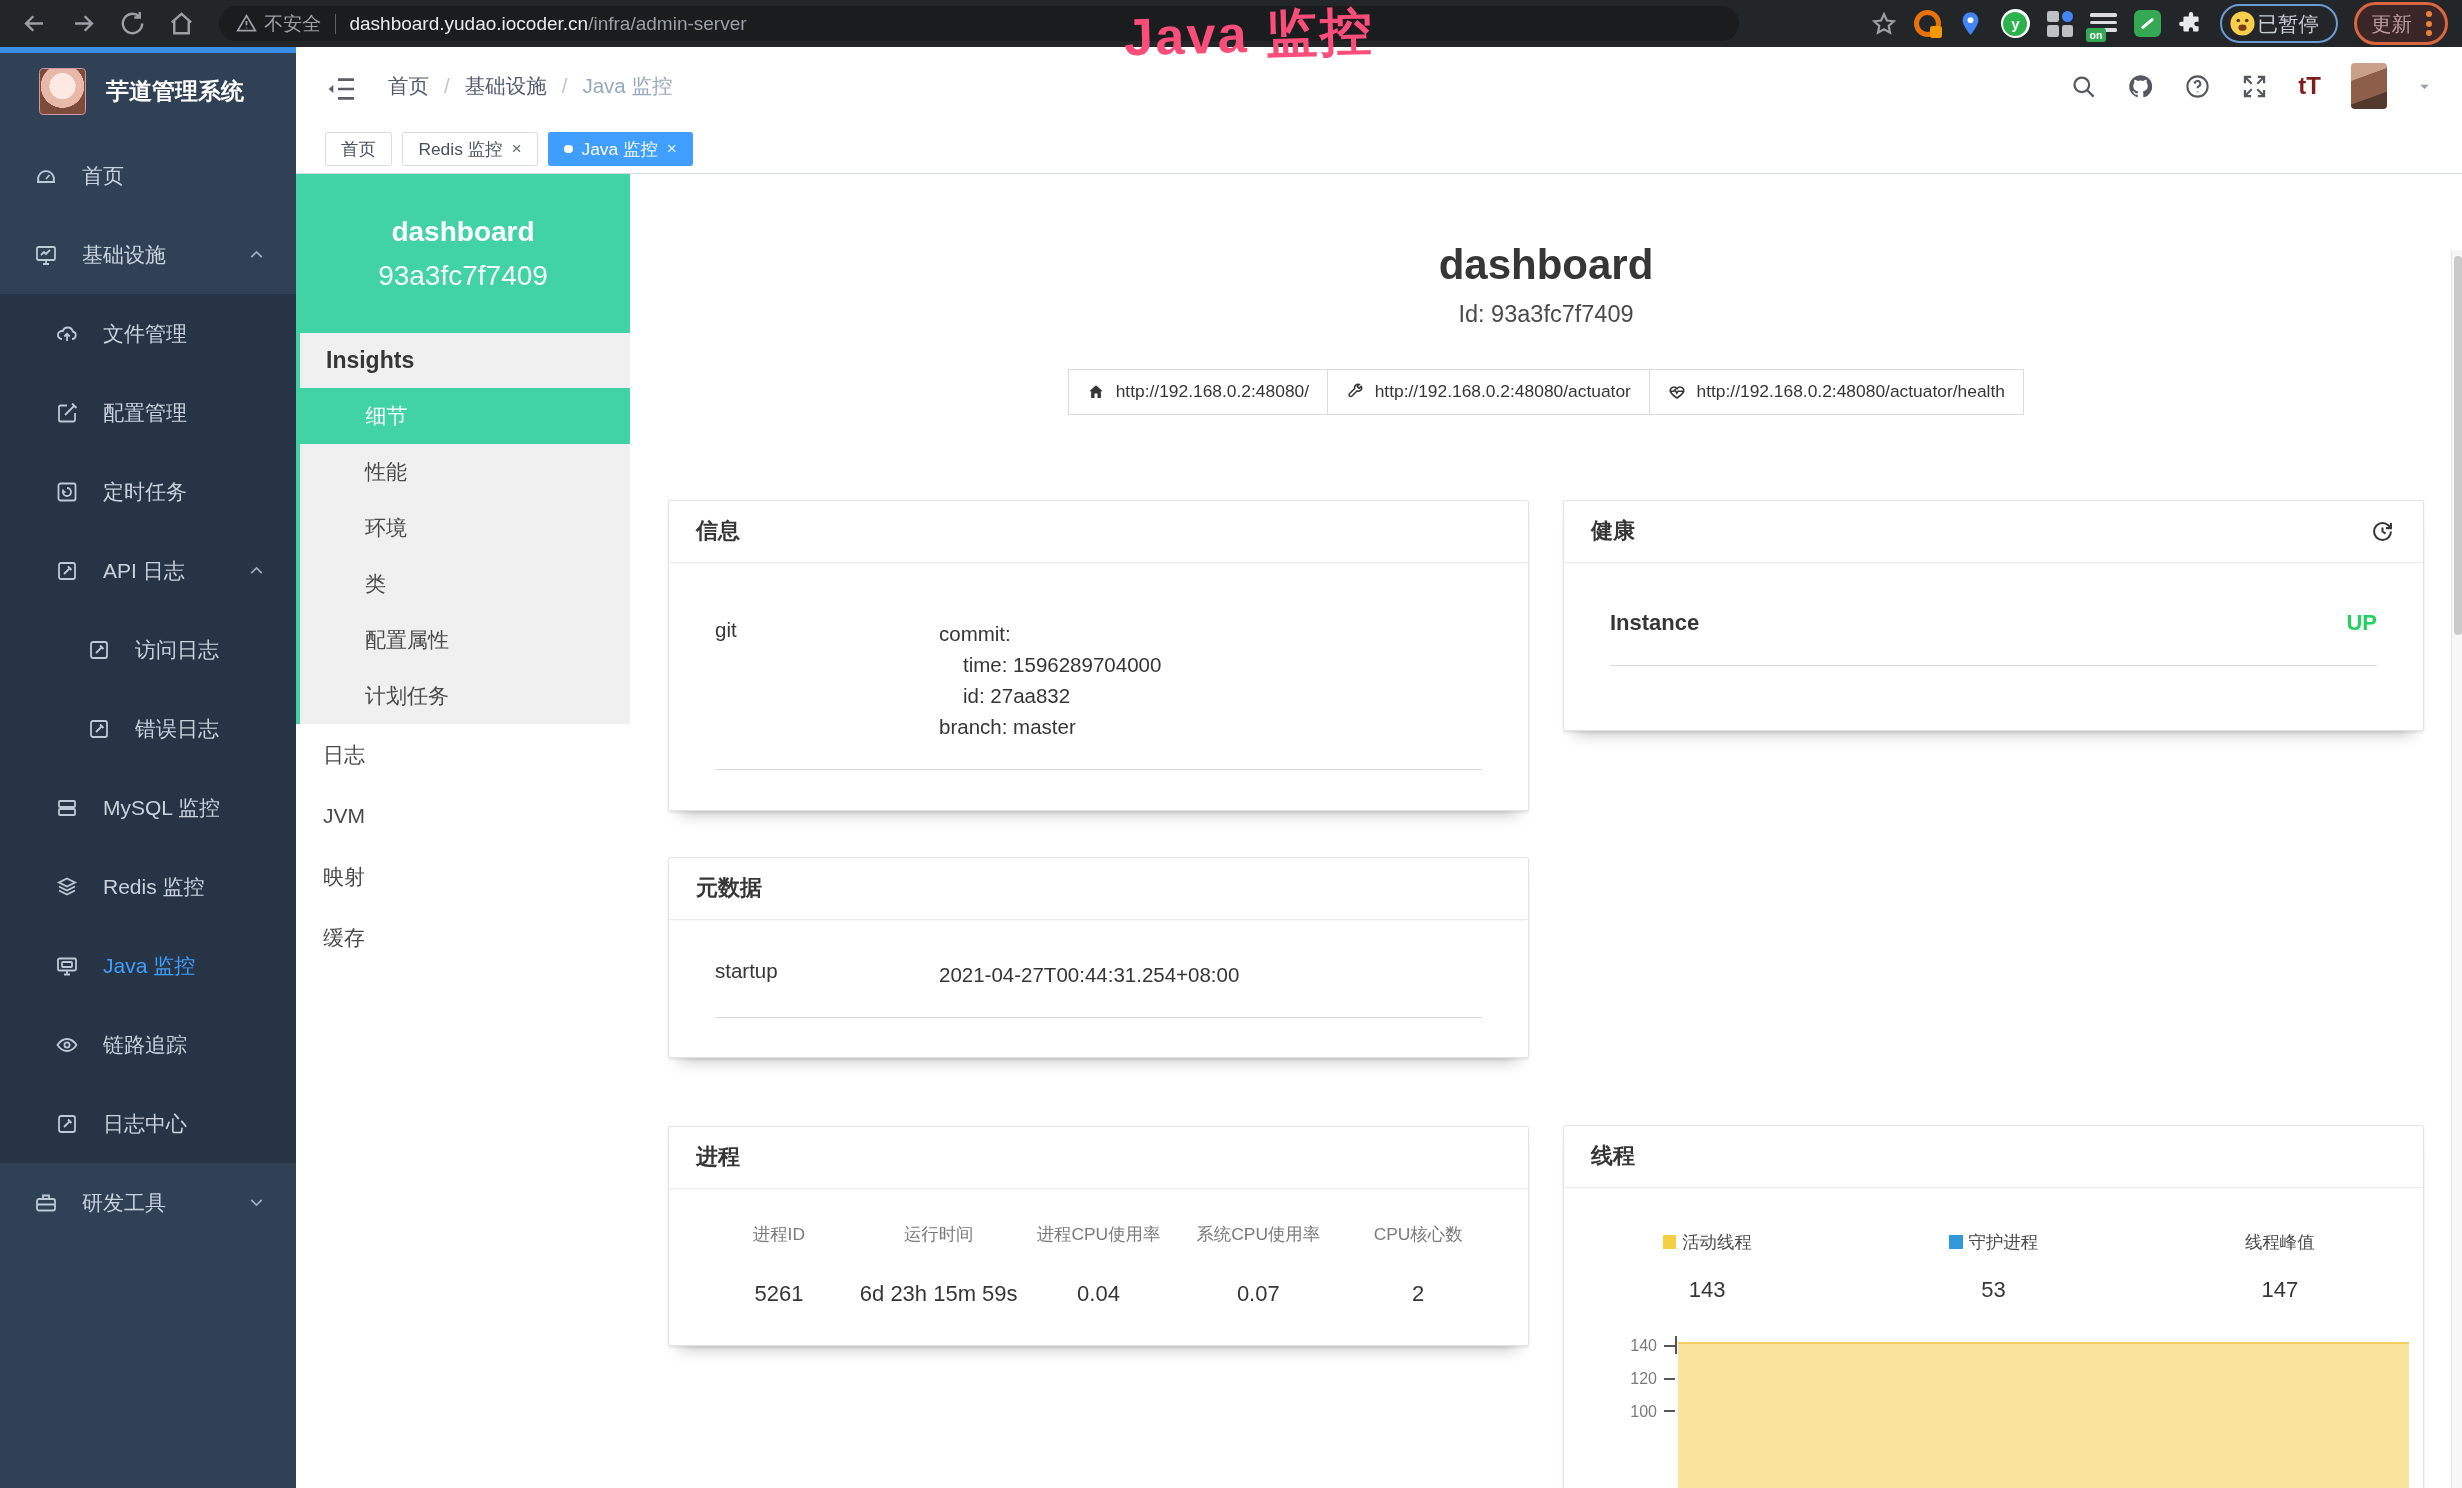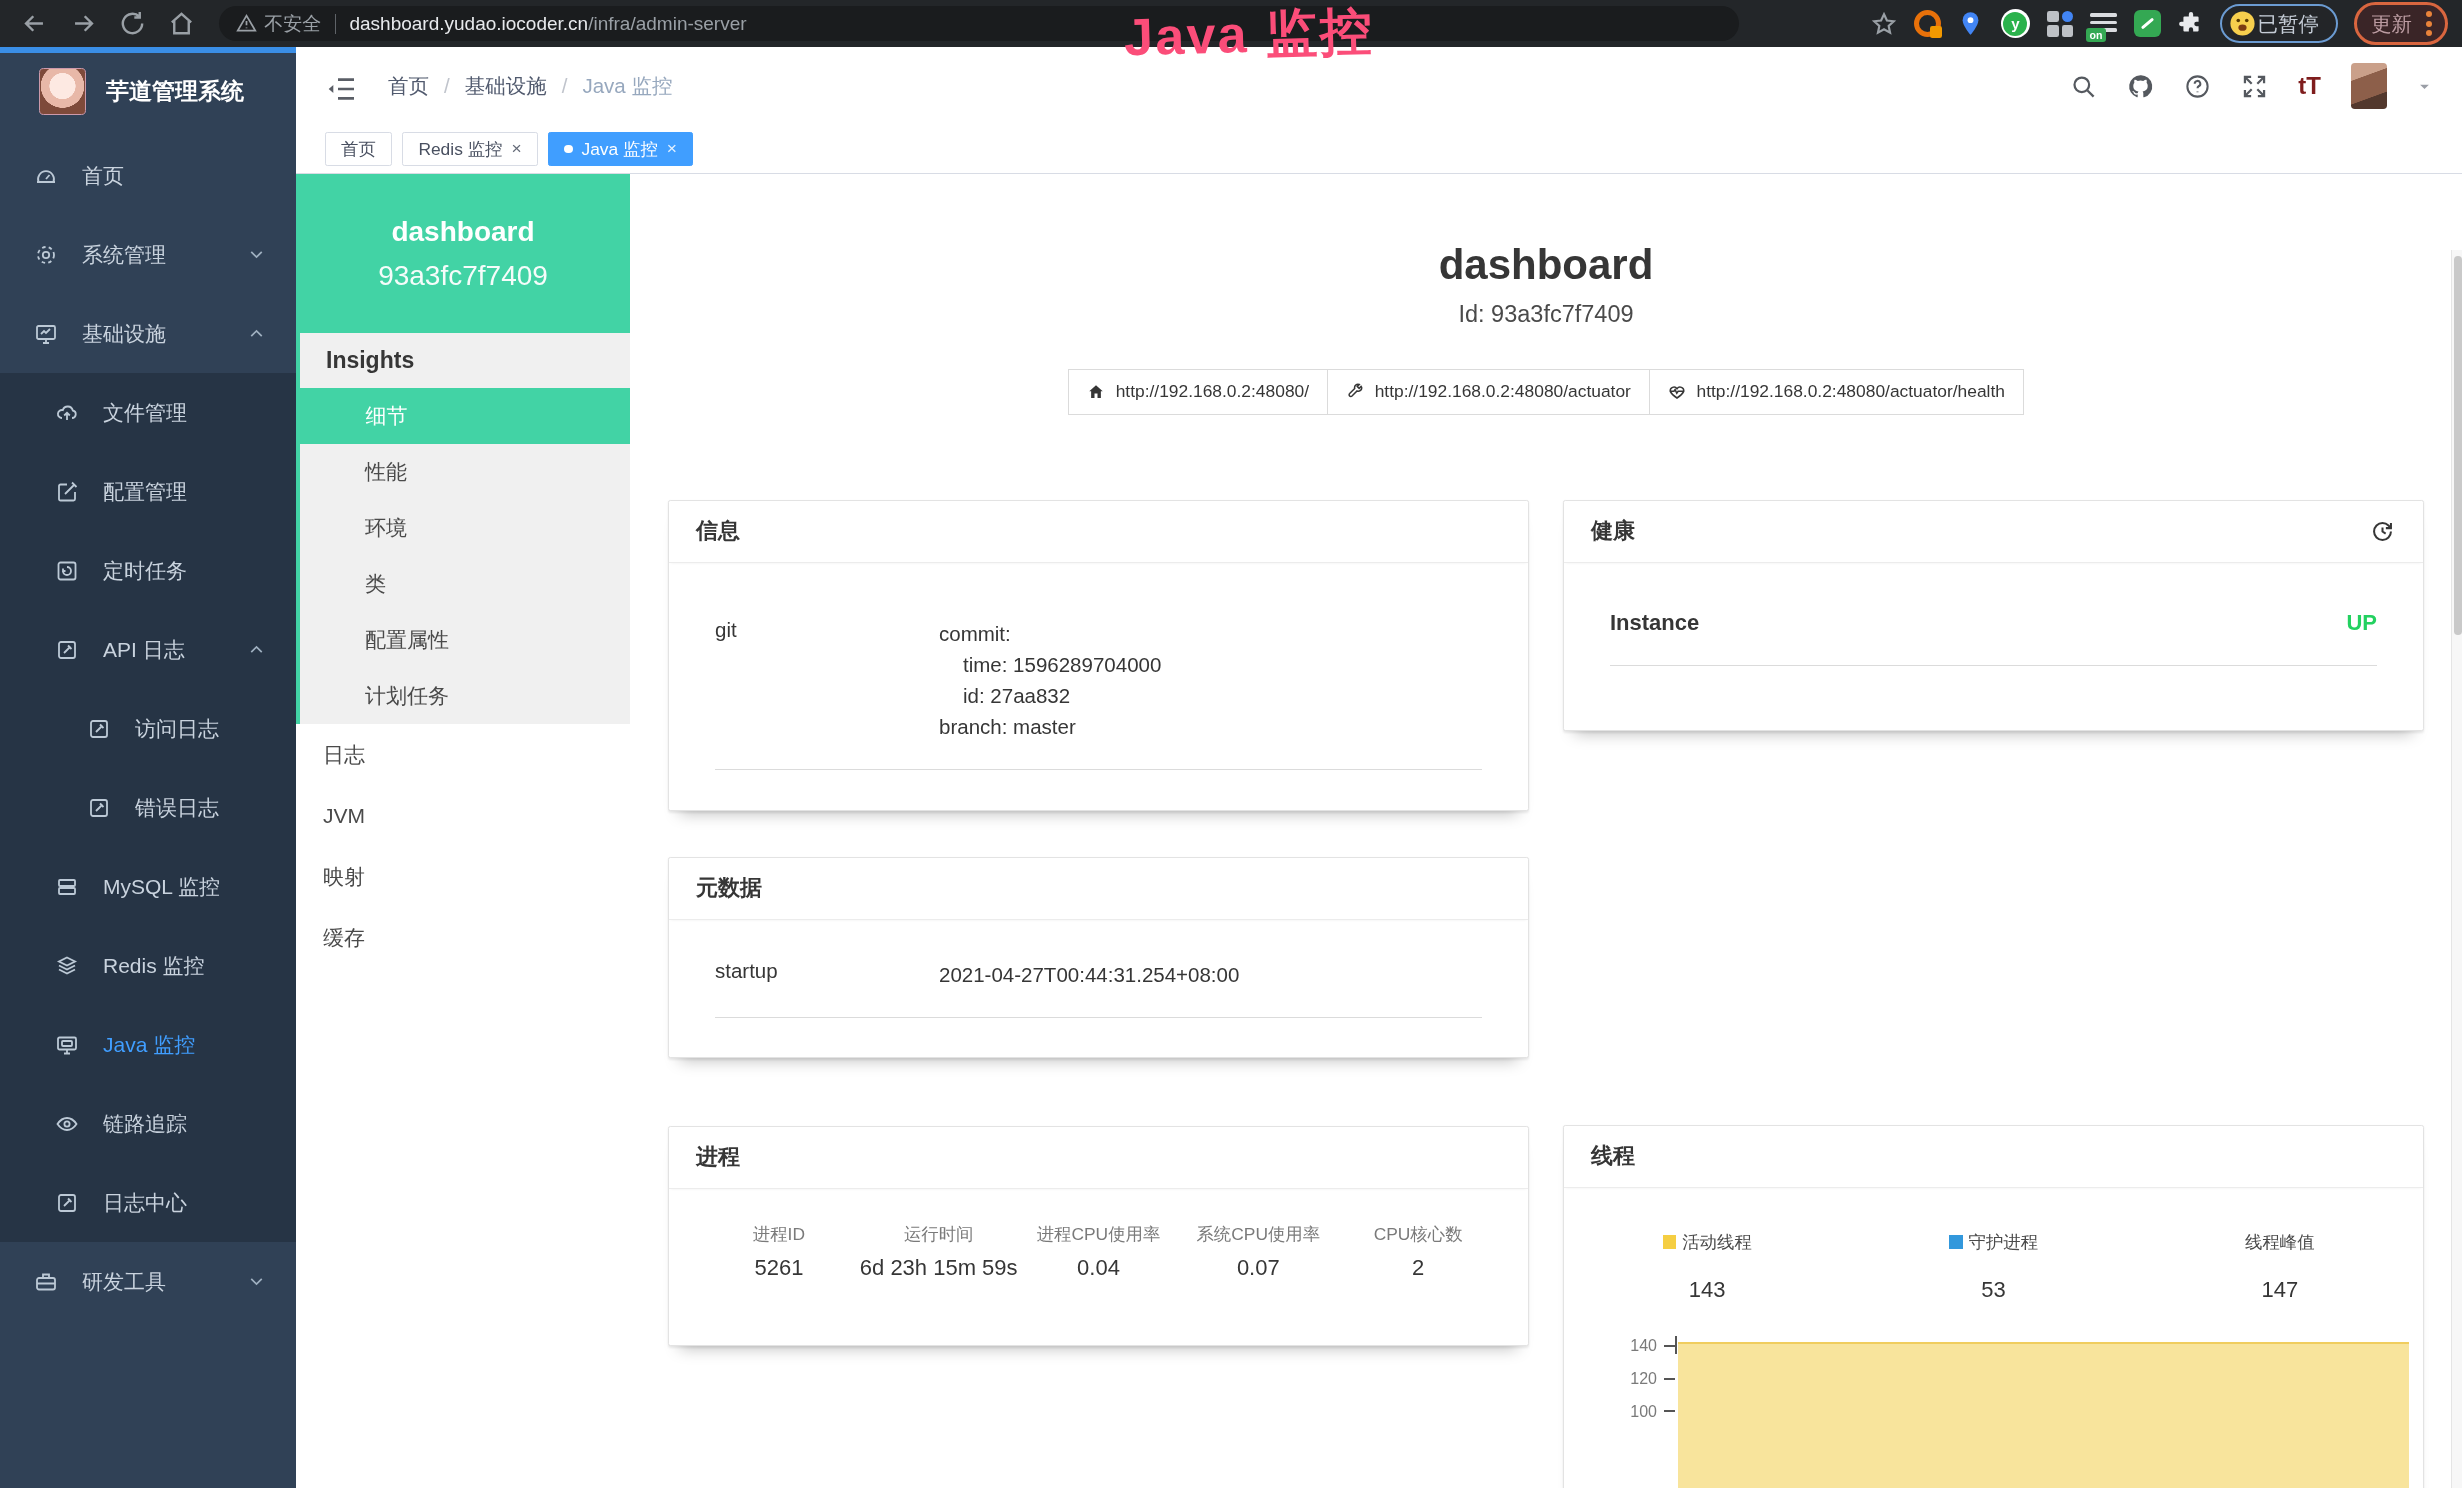--- a/index.html
+++ b/index.html
@@ -147,21 +147,21 @@
 .health-card { min-height:231px; } .health-card .card-body { padding-top:47px; }
 .health-row { display:flex; align-items:center; justify-content:space-between;
   border-bottom:0.8px solid #dbdbdb; padding-bottom:29px; }
 .health-key { font-size:22px; font-weight:600; color:#363636; }
 .status-up { font-size:22px; font-weight:bold; color:#23d160; }
 .meta-card { margin-top:46px; min-height:201px; } .meta-card .card-body { padding-top:39px; }
 .process-card { margin-top:68px; min-height:220px; }
 .process-card .card-body { padding:33px 30px 38px; }
 .p-headers, .p-values { display:flex; }
 .p-headers span { flex:1; text-align:center; font-size:17.4px; color:#7a7a7a; }
-.p-values span { flex:1; text-align:center; font-size:22px; color:#363636; margin-top:9px; }
+.p-values span { flex:1; text-align:center; font-size:22px; color:#363636; margin-top:35px; }
 
 .threads-card { margin-top:394px; min-height:275px; }
 .threads-card .card-body { padding:42px 0 0; }
 .legend { display:flex; }
 .legend .l-col { flex:1; display:flex; flex-direction:column; align-items:center; }
 .l-label { display:flex; align-items:center; gap:6px; font-size:17.4px; color:#4a4a4a; }
 .sq { width:13.7px; height:13.7px; flex:0 0 auto; }
 .sq-yellow { background:#f5ce42; } .sq-blue { background:#3298dc; }
 .l-value { font-size:22px; color:#363636; margin-top:23px; }
 .chart { position:relative; margin-top:33px; height:228px; }
@@ -281,34 +281,20 @@
     </div>
 
     <div class="s-item lvl0">
       <span class="s-icon">
         <svg viewBox="0 0 24 24" fill="none" stroke="currentColor" stroke-width="1.8">
             <path d="M4.5 18a8 8 0 1 1 15 0"></path>
             <path d="M12 15l3.5-4M3 18h18"></path>
           </svg>
         </span>
       <span>首页</span>
-    </div>
-    <div class="s-item lvl0">
-      <span class="s-icon">
-        <svg viewBox="0 0 24 24" fill="none" stroke="currentColor" stroke-width="1.8">
-            <circle cx="12" cy="12" r="3.2"></circle>
-            <circle cx="12" cy="12" r="8" stroke-dasharray="3.5 3.2"></circle>
-          </svg>
-        </span>
-      <span>系统管理</span>
-      <span class="s-chevron">
-        <svg viewBox="0 0 24 24" fill="none" stroke="currentColor" stroke-width="2">
-            <path d="M6 9l6 6 6-6"></path>
-          </svg>
-        </span>
     </div>
     <div class="s-item lvl0">
       <span class="s-icon">
         <svg viewBox="0 0 24 24" fill="none" stroke="currentColor" stroke-width="1.8">
             <rect x="3" y="4" width="18" height="13" rx="1.5"></rect>
             <path d="M7 12l3-3 2 2 4-4M9 21h6M12 17v4"></path>
           </svg>
         </span>
       <span>基础设施</span>
       <span class="s-chevron">

